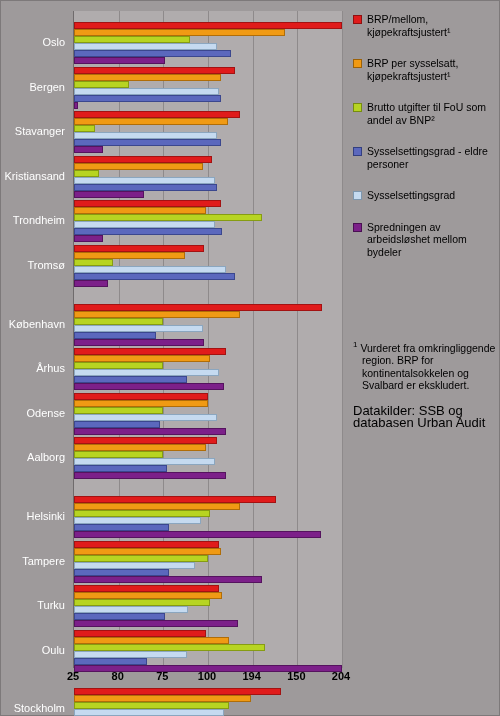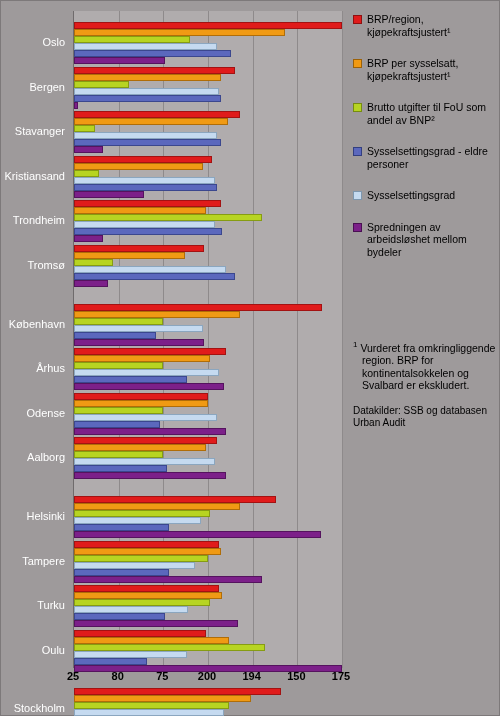--- a/index.html
+++ b/index.html
@@ -47,21 +47,21 @@
   .swatch.s3{background:#c5daf0;border:1px solid #7d96ad;}
   .swatch.s4{background:#5b68bd;border:1px solid #333f80;}
   .swatch.s5{background:#7c2089;border:1px solid #4a1053;}
   .lg-label{font-size:10.5px;color:#000;line-height:12.5px;}
 
   
   #notes{position:absolute;left:352px;top:338px;width:146px;}
   .note{font-size:10.5px;color:#000;line-height:12.5px;margin-bottom:11px;
         padding-left:9px;text-indent:-9px;}
   .note .mark{font-size:8px;vertical-align:super;}
-  #source{font-size:10px;color:#000;line-height:12.5px;margin-top:13px;}
+  #source{font-size:13px;color:#000;line-height:12.5px;margin-top:13px;}
 </style>
 </head>
 <body>
 
 <div id="root">
 
   <div id="plot">
       <div class="gridline" style="left: 44.6667px;"></div>
       <div class="gridline" style="left: 89.3333px;"></div>
       <div class="gridline" style="left: 134px;"></div>
@@ -185,21 +185,21 @@
         <div class="bar s0" title="Stockholm — BRP/capita, kjøpekraftsjustert¹: 141" style="top: 0px; width: 207.253px;"></div>
         <div class="bar s1" title="Stockholm — BRP per sysselsatt, kjøpekraftsjustert¹: 124" style="top: 7px; width: 176.88px;"></div>
         <div class="bar s2" title="Stockholm — Brutto utgifter til FoU som andel av BNP²: 112" style="top: 14px; width: 155.44px;"></div>
         <div class="bar s3" title="Stockholm — Sysselsettingsgrad: 109" style="top: 21px; width: 150.08px;"></div>
       </div>
     </div>
 
   <div id="legend">
       <div class="lg-item">
         <span class="swatch s0"></span>
-        <span class="lg-label">BRP/region, kjøpekraftsjustert¹</span>
+        <span class="lg-label">BRP/mellom, kjøpekraftsjustert¹</span>
       </div>
       <div class="lg-item">
         <span class="swatch s1"></span>
         <span class="lg-label">BRP per sysselsatt, kjøpekraftsjustert¹</span>
       </div>
       <div class="lg-item">
         <span class="swatch s2"></span>
         <span class="lg-label">Brutto utgifter til FoU som andel av BNP²</span>
       </div>
       <div class="lg-item">
@@ -220,24 +220,24 @@
     <div class="note">
       <span class="mark">1</span>
       <span>Vurderet fra omkringliggende region. BRP for kontinentalsokkelen og Svalbard er ekskludert.</span>
     </div>
     <div id="source">Datakilder: SSB og databasen Urban Audit</div>
   </div>
 
 <div class="xtick" style="left: 72px;">25</div>
     <div class="xtick" style="left: 116.667px;">80</div>
     <div class="xtick" style="left: 161.333px; text-align: right;">75</div>
-    <div class="xtick" style="left: 206px;">200</div>
+    <div class="xtick" style="left: 206px;">100</div>
     <div class="xtick" style="left: 250.667px;">194</div>
     <div class="xtick" style="left: 295.333px;">150</div>
-    <div class="xtick" style="left: 340px;">175</div>
+    <div class="xtick" style="left: 340px;">204</div>
     <div class="catlabel" style="top: 35px;">Oslo</div>
     <div class="catlabel" style="top: 79.6px;">Bergen</div>
     <div class="catlabel" style="top: 124.2px;">Stavanger</div>
     <div class="catlabel" style="top: 168.8px;">Kristiansand</div>
     <div class="catlabel" style="top: 213.4px;">Trondheim</div>
     <div class="catlabel" style="top: 258px;">Tromsø</div>
     <div class="catlabel" style="top: 316.6px;">København</div>
     <div class="catlabel" style="top: 361.2px;">Århus</div>
     <div class="catlabel" style="top: 405.8px;">Odense</div>
     <div class="catlabel" style="top: 450.4px;">Aalborg</div>

